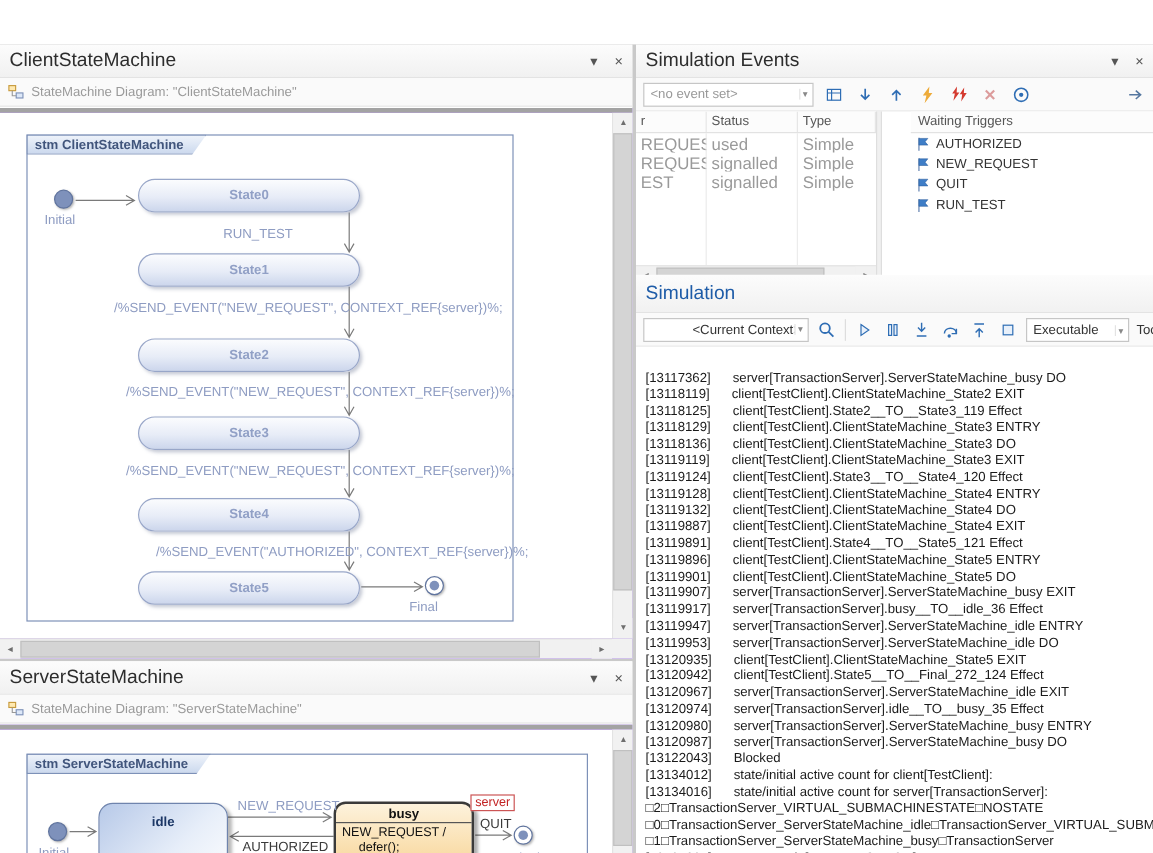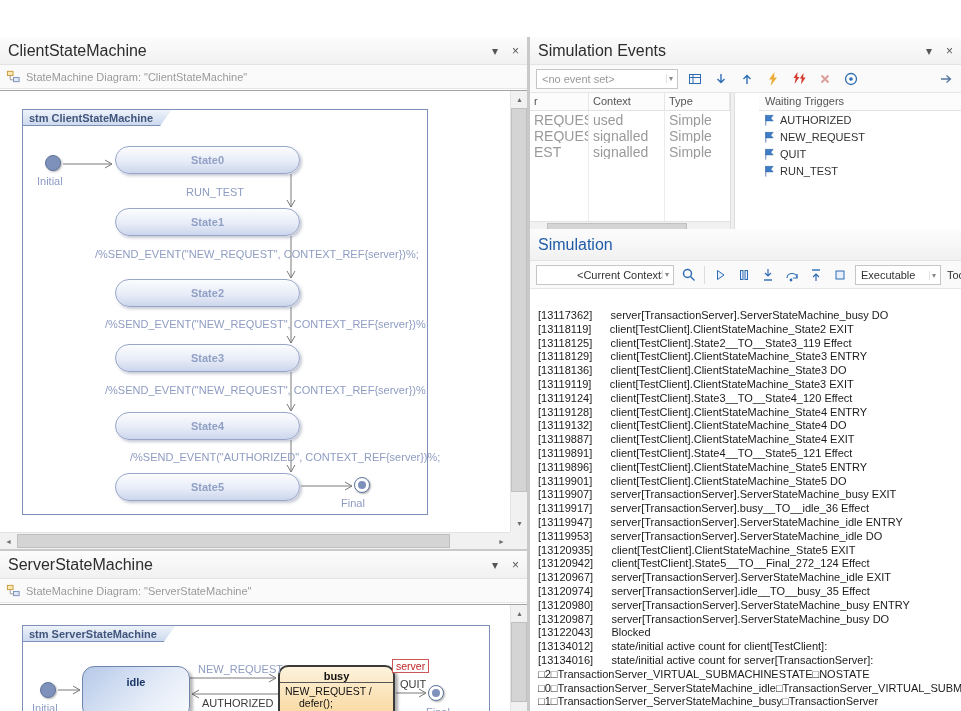--- a/index.html
+++ b/index.html
@@ -14,21 +14,21 @@
   .phdr { height:28px; display:flex; align-items:center; padding:0 8px; background:linear-gradient(#fcfcfc,#f1f1f1); border-bottom:1px solid #e3e3e3; }
   #panel-sim .phdr { height:32px; }
   .ptitle { font-size:16px; color:#2d2d2d; }
   #panel-sim .ptitle { color:#1e5ca8; }
   .hicons { margin-left:auto; display:flex; gap:14px; align-items:center; }
   .hico { color:#555; font-size:12px; line-height:12px; cursor:default; }
 
   .subhdr { height:24px; display:flex; align-items:center; gap:5px; padding:0 6px; font-size:11px; color:#9a9a9a; background:#fafafa; border-bottom:1px solid #e6e6e6; }
   .subhdr svg { flex:none; }
 
-  .dwrap { position:absolute; left:0; right:0; top:53px; bottom:0; background:#6d28d9; border-top:1px solid #a3a3a3; }
+  .dwrap { position:absolute; left:0; right:0; top:53px; bottom:0; background:#6d28d9; border-top:4px solid #a3a3a3; }
   .dcanvas { position:absolute; left:0; top:0; right:17px; bottom:17px; overflow:hidden; background:#fff; }
   .dcanvas.noh { bottom:0; }
 
   .frame { position:absolute; border:1px solid #7d91b8; }
   .frame-tab { position:absolute; left:-1px; top:-1px; height:17px; line-height:16px; background:linear-gradient(#eef3fa,#ccd9ee); border:1px solid #7d91b8; padding:0 18px 0 6px; font-size:11px; font-weight:bold; color:#41557c; clip-path:polygon(0 0,100% 0,calc(100% - 12px) 100%,0 100%); white-space:nowrap; }
 
   .state { position:absolute; left:115px; width:185px; height:28px; border-radius:14px; border:1px solid #98a6c8;
            background:linear-gradient(180deg,#fbfcfe 0%,#e7ecf7 55%,#ccd6ec 100%);
            box-shadow:2px 2px 3px rgba(130,140,165,.45);
            display:flex; align-items:center; justify-content:center;
@@ -274,21 +274,21 @@
       <span class="tbi">
           <svg width="16" height="16" viewBox="0 0 16 16">
             <path d="M3 8h9M8.5 4.5L12.5 8l-4 3.5" fill="none" stroke="#5577a0" stroke-width="1.3"></path>
           </svg>
         </span>
     </div>
 
     <div class="events-left">
       <div class="gh">
         <span class="c c1">r</span>
-        <span class="c c2">Context</span>
+        <span class="c c2">Status</span>
         <span class="c c3">Type</span>
       </div>
       <div class="gr">
         <span class="c c1">REQUES</span>
         <span class="c c2">used</span>
         <span class="c c3">Simple</span>
       </div>
       <div class="gr">
         <span class="c c1">REQUES</span>
         <span class="c c2">signalled</span>

